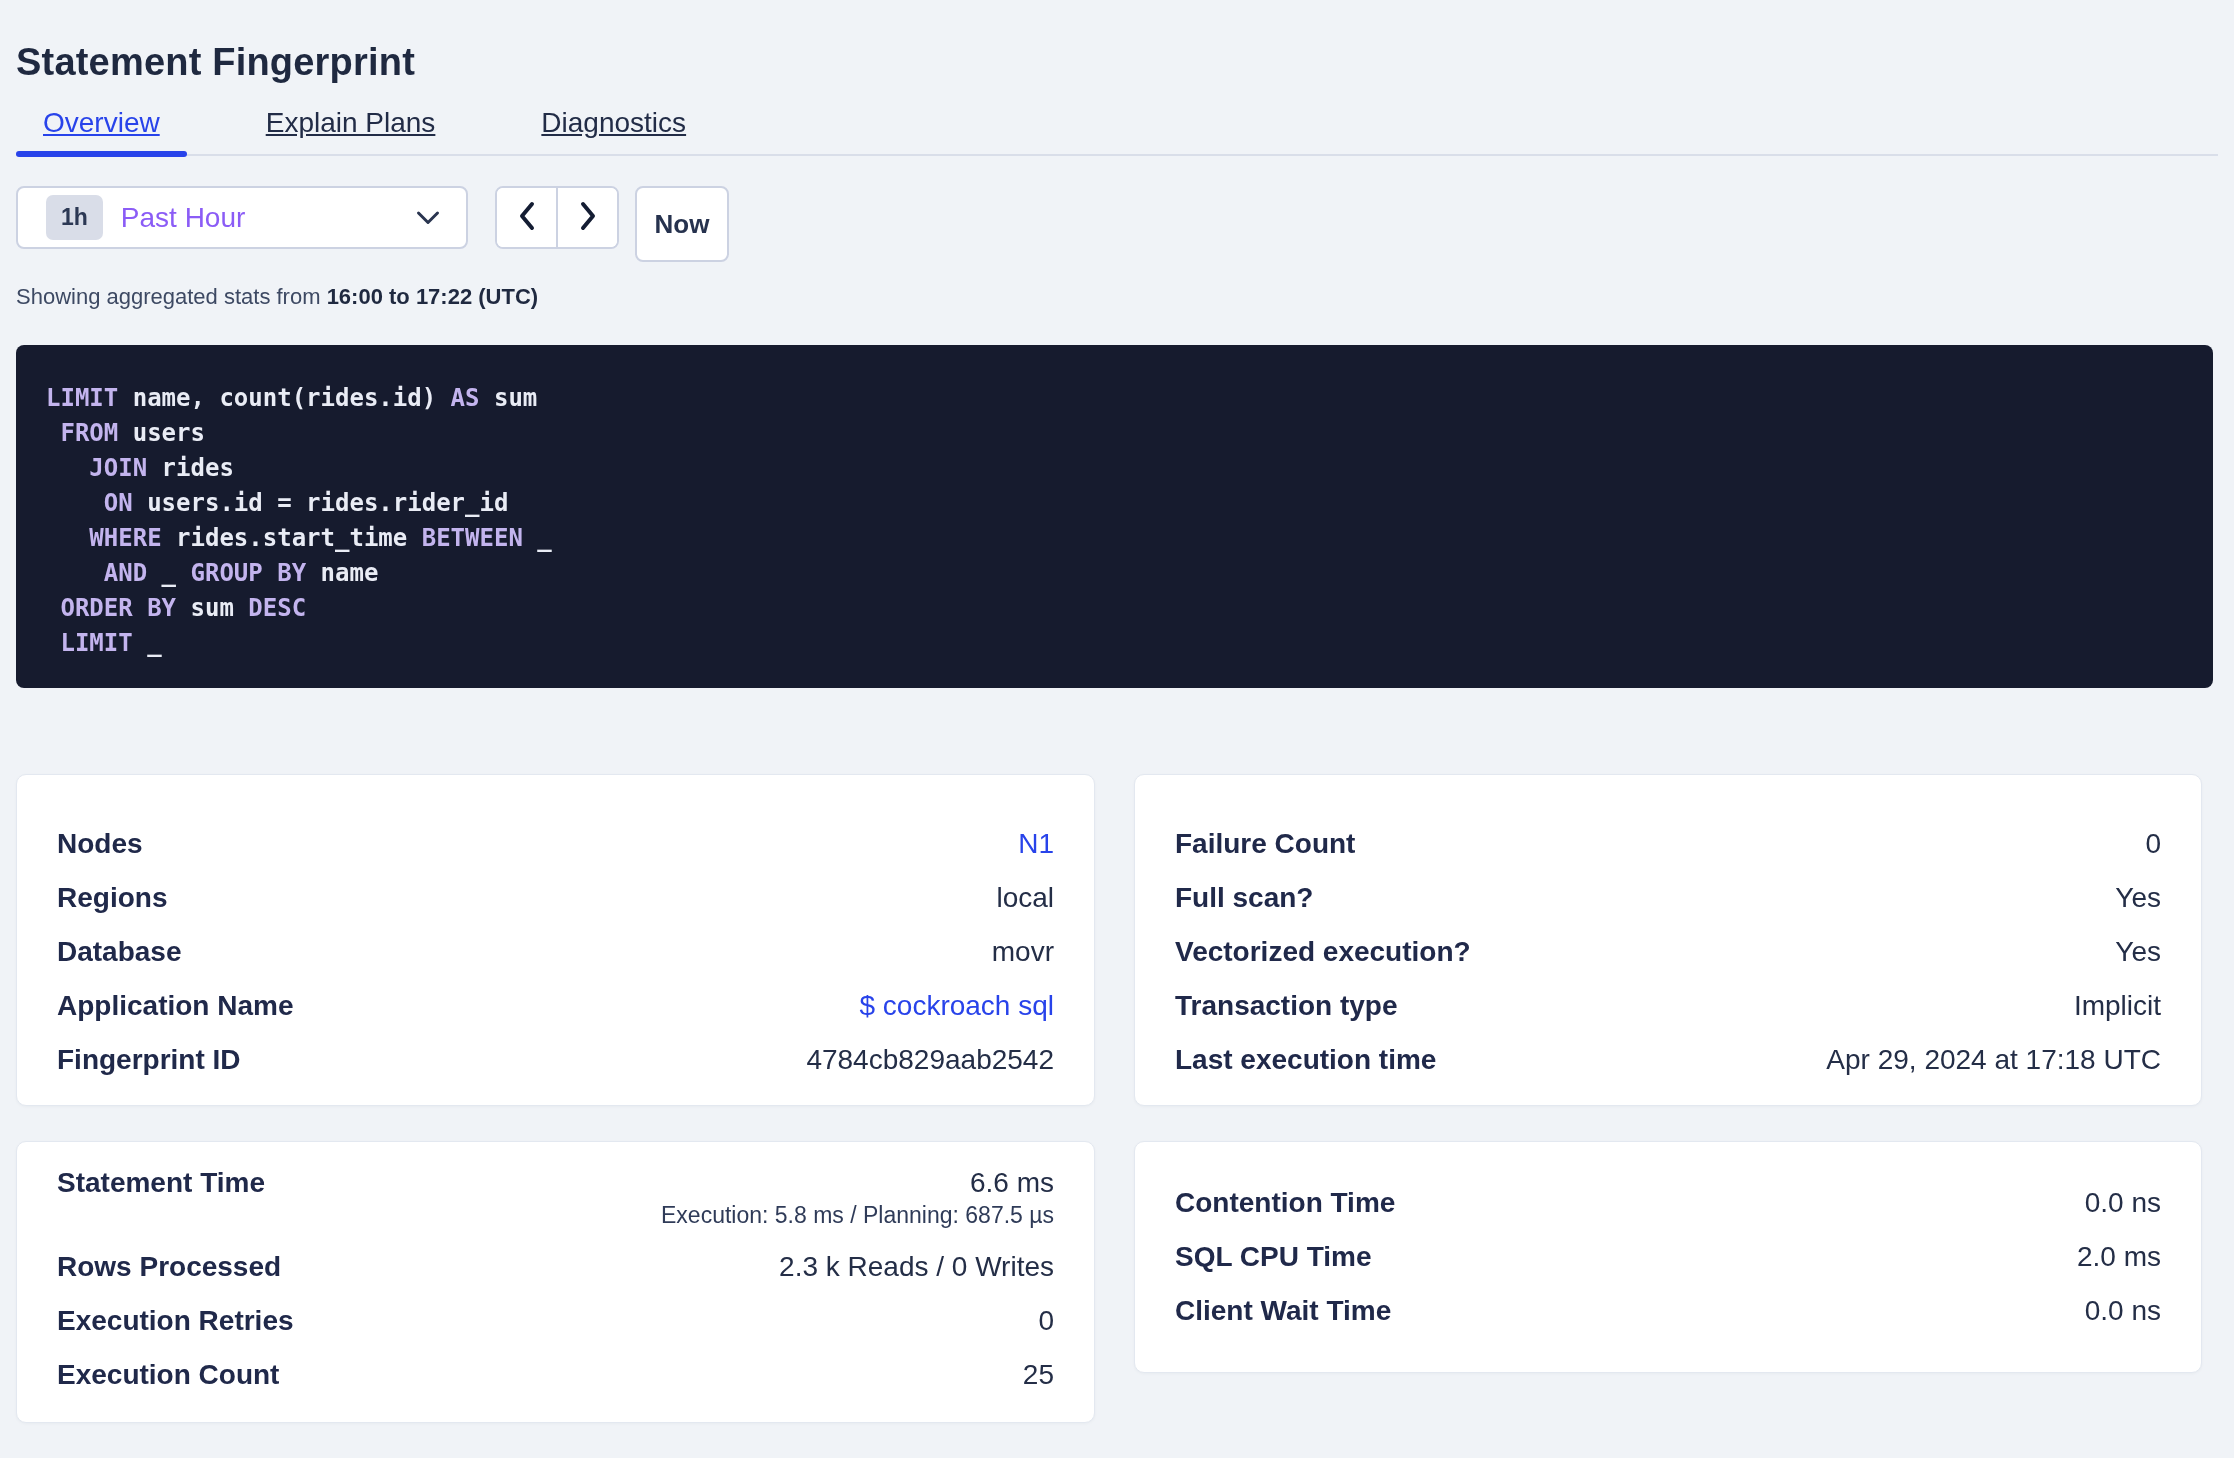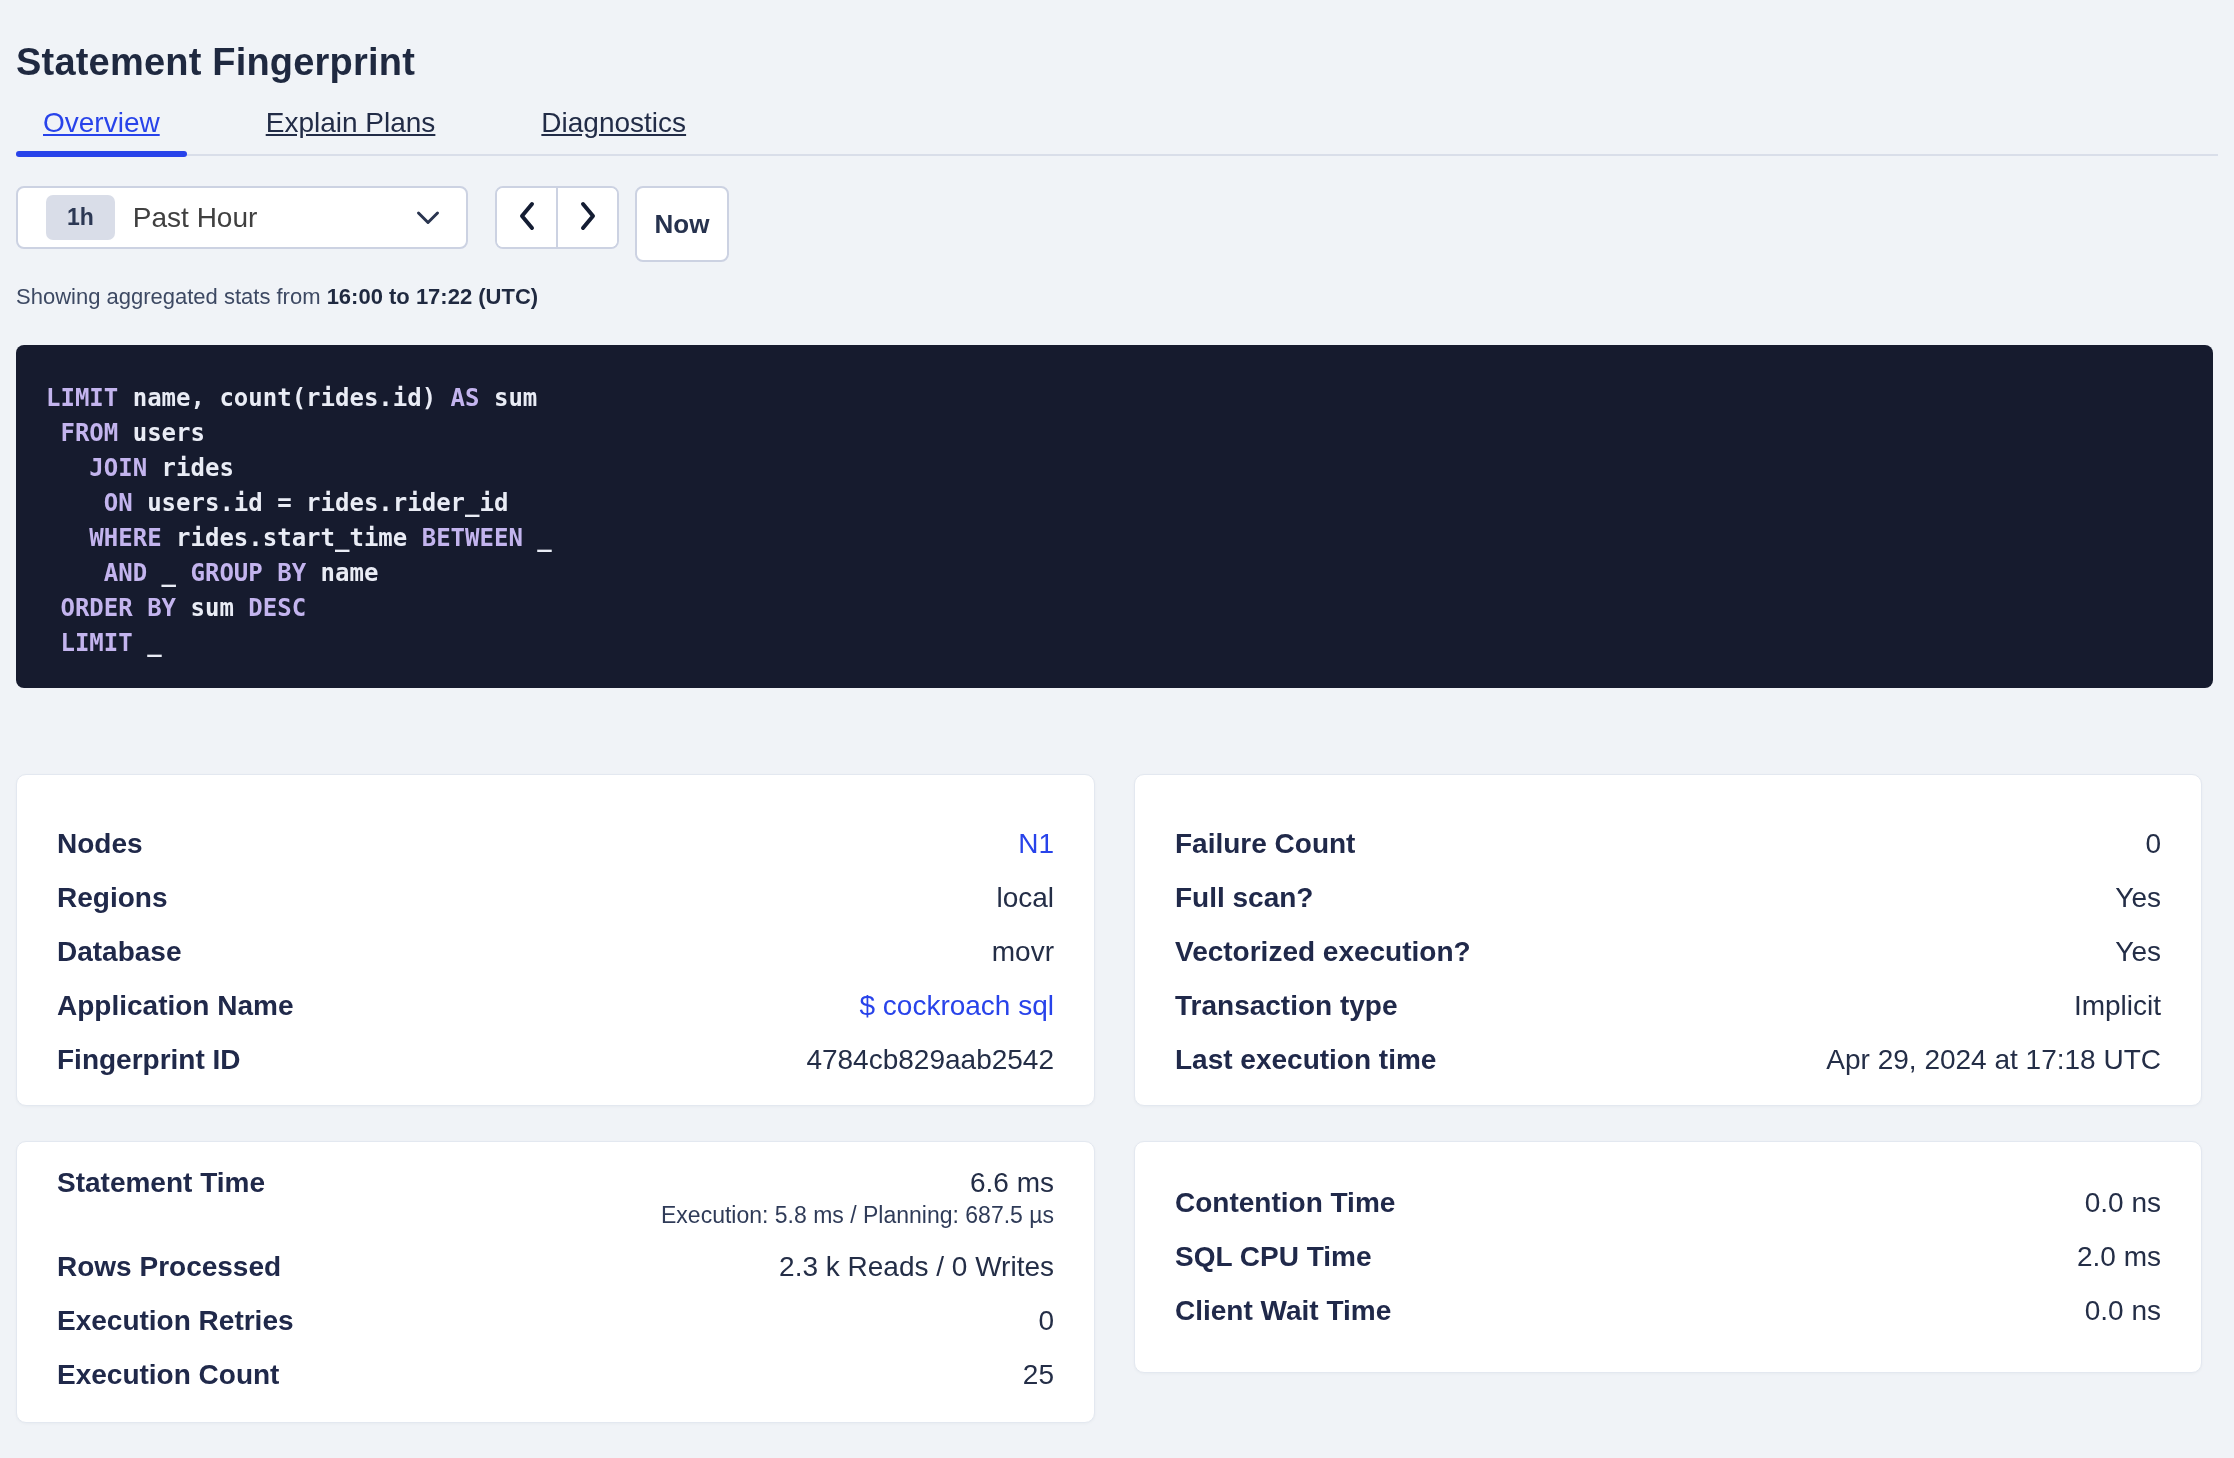--- a/index.html
+++ b/index.html
@@ -67,24 +67,24 @@
     border-radius:8px;
     display:flex;align-items:center;
     cursor:pointer;
   }
   .interval-badge{
     margin-left:28px;
     background:#d9dde8;
     color:#2c3854;
     font-weight:700;
     font-size:23px;
-    padding:9px 21px;
+    padding:9px 15px;
     border-radius:7px;
   }
-  .range-label{margin-left:18px;font-size:28px;color:#404040;}
+  .range-label{margin-left:18px;font-size:28px;color:#8b5cf6;}
   .chev-down{position:absolute;right:26px;top:50%;transform:translateY(-50%);display:flex;}
 
   .arrow-group{
     margin-left:27px;
     width:124px;height:63px;
     background:#fff;
     border:2px solid var(--ctrl-border);
     border-radius:8px;
     display:flex;align-items:stretch;overflow:hidden;
   }

